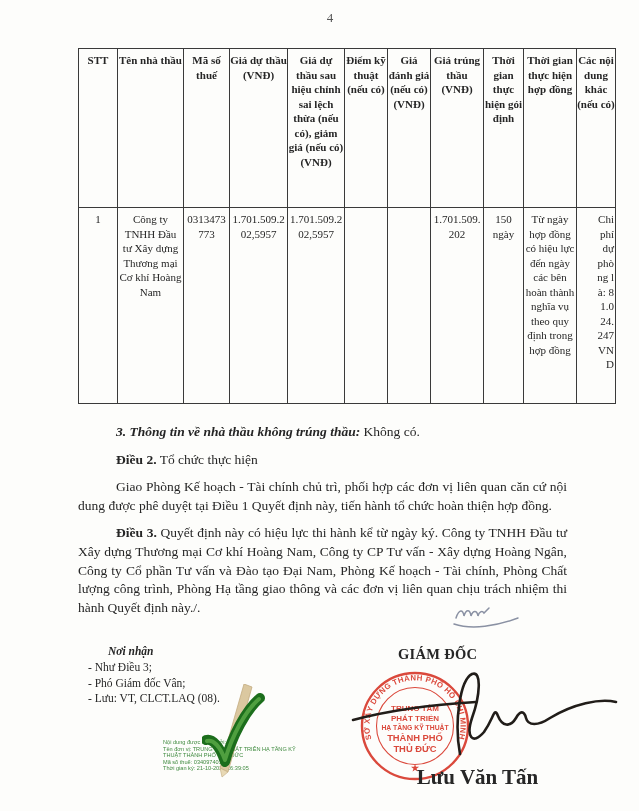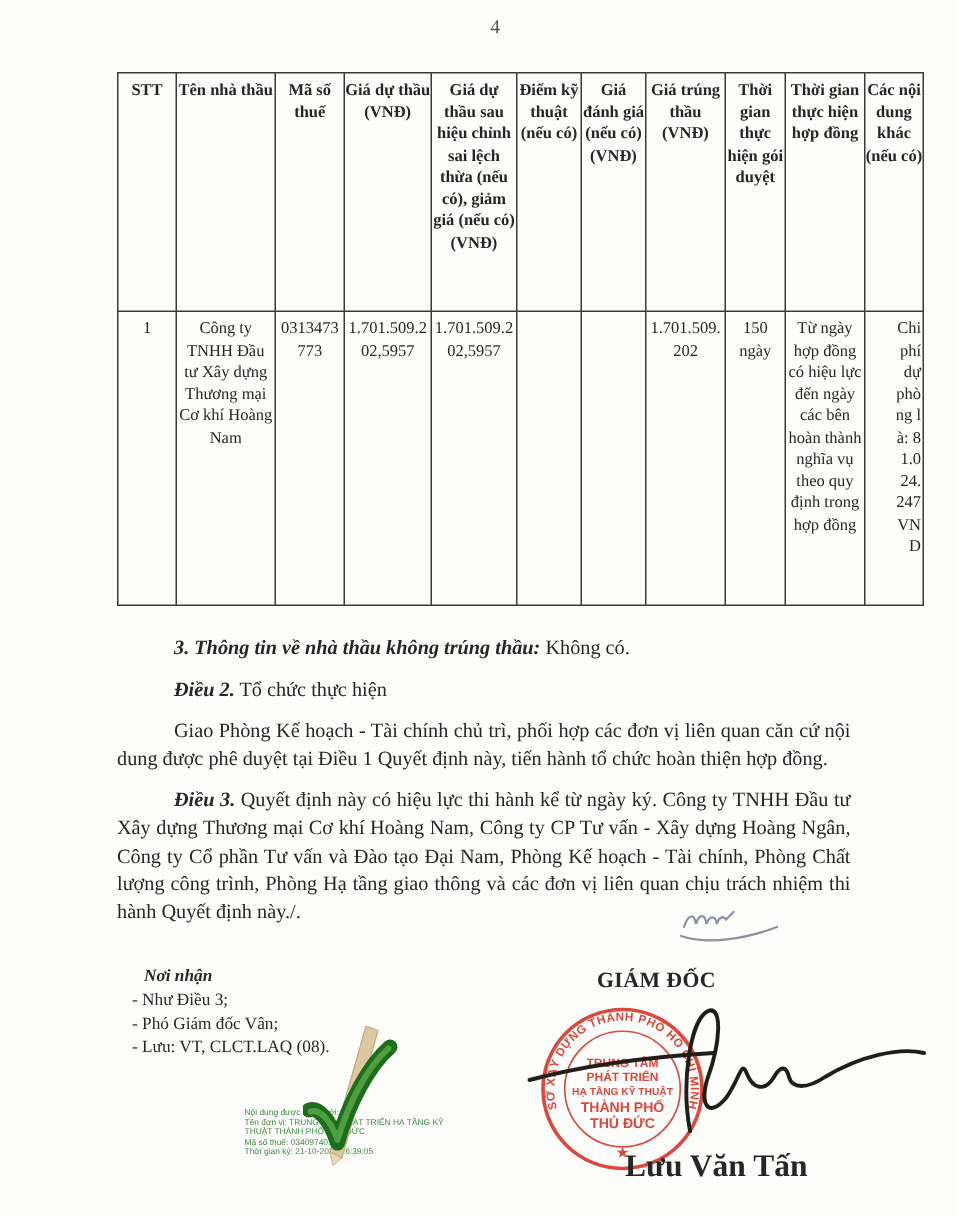--- a/index.html
+++ b/index.html
@@ -25,25 +25,25 @@
   .doc-table td { font-size: 11px; line-height: 1.32; padding: 4px 1px; }
   .doc-table thead tr { height: 159px; }
   .doc-table tbody tr { height: 196px; }
   td.brk { word-break: break-all; }
   td.left { text-align: right; padding-left: 20px; }
   .content {
     position: absolute; left: 78px; top: 417px; width: 489px;
     font-size: 13.5px; line-height: 18.6px; text-align: justify;
   }
   .content p { margin: 6px 0 9px 0; text-indent: 38px; }
-  .bold { font-weight: bold; font-style: italic; }
+  .bold { font-weight: bold; }
   .bi { font-weight: bold; font-style: italic; }
   .initial-mark { position: absolute; left: 452px; top: 600px; width: 70px; height: 34px; }
   .noi-nhan { position: absolute; left: 88px; top: 645px; width: 210px; font-size: 11.5px; }
-  .noi-nhan .nn-title { font-weight: bold; font-style: italic; margin-left: 8px; margin-bottom: 3px; }
+  .noi-nhan .nn-title { font-weight: bold; font-style: italic; margin-left: 20px; margin-bottom: 3px; }
   .noi-nhan .nn-item { line-height: 15.5px; }
   .director-title {
     position: absolute; left: 398px; top: 646px; width: 160px;
     text-align: left; font-weight: bold; font-size: 14.5px; letter-spacing: 0.3px;
   }
   .signer-name {
     position: absolute; left: 390px; top: 765px; width: 175px;
     text-align: center; font-weight: bold; font-size: 21px; z-index: 6;
   }
   .digital-sig {
@@ -80,21 +80,21 @@
     <thead>
       <tr>
         <th>STT</th>
         <th>Tên nhà thầu</th>
         <th>Mã số thuế</th>
         <th>Giá dự thầu (VNĐ)</th>
         <th>Giá dự thầu sau hiệu chỉnh sai lệch thừa (nếu có), giảm giá (nếu có) (VNĐ)</th>
         <th>Điểm kỹ thuật (nếu có)</th>
         <th>Giá đánh giá (nếu có) (VNĐ)</th>
         <th>Giá trúng thầu (VNĐ)</th>
-        <th>Thời gian thực hiện gói duyệt</th>
+        <th>Thời gian thực hiện gói định</th>
         <th>Thời gian thực hiện hợp đồng</th>
         <th>Các nội dung khác (nếu có)</th>
       </tr>
     </thead>
     <tbody>
       <tr>
         <td>1</td>
         <td>Công ty TNHH Đầu tư Xây dựng Thương mại Cơ khí Hoàng Nam</td>
         <td class="brk">0313473773</td>
         <td class="brk">1.701.509.202,5957</td>

